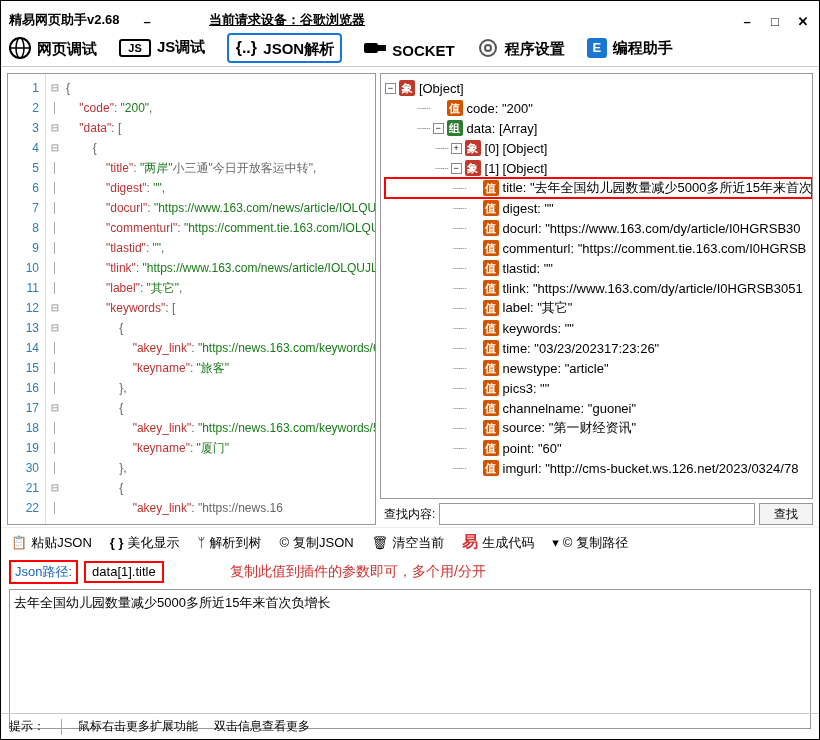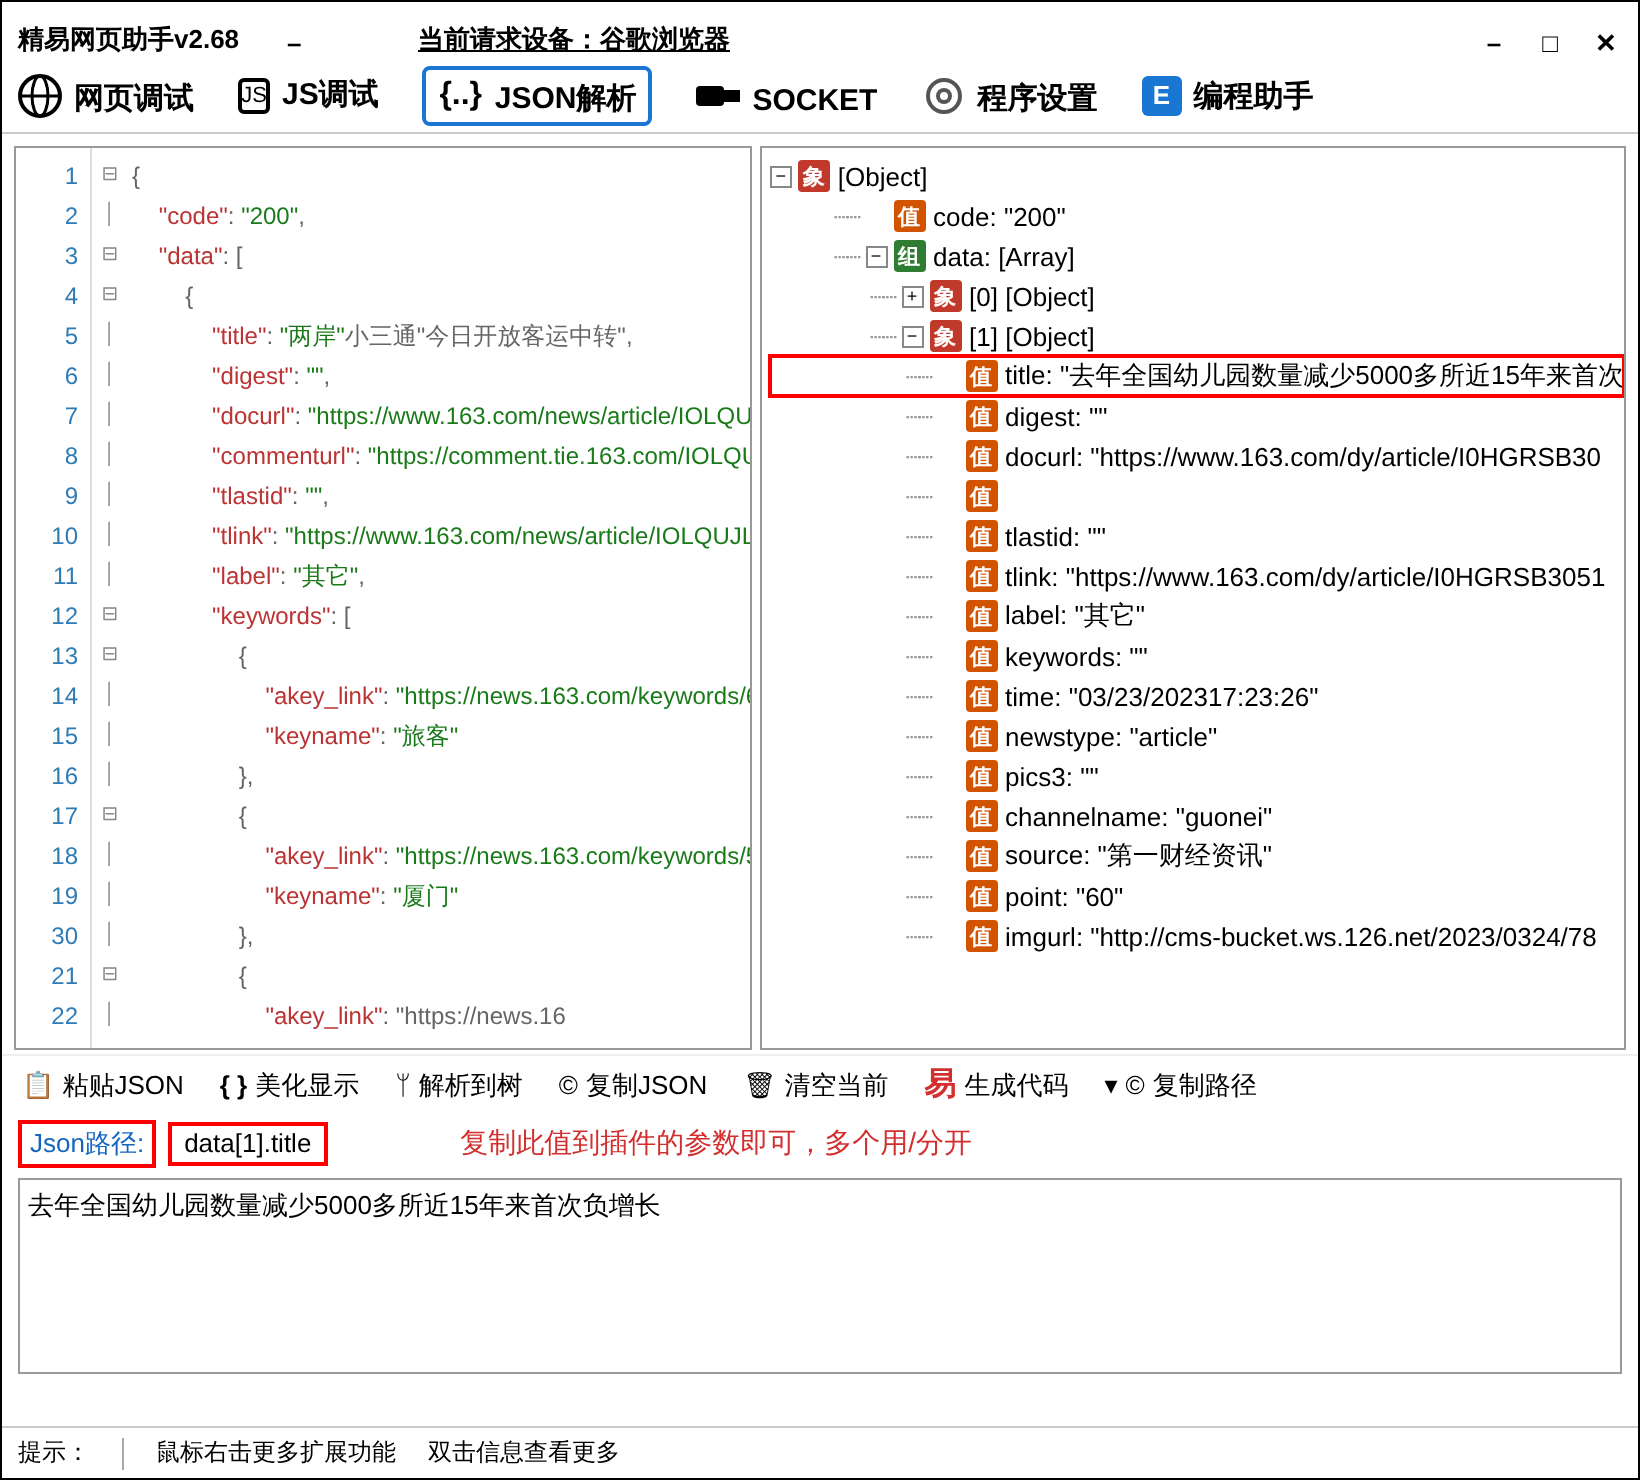--- a/index.html
+++ b/index.html
@@ -33,21 +33,21 @@
 .search-row { display:flex; align-items:center; height:26px; padding:2px 6px; gap:4px; font-size:12px; }
 .search-row input { flex:1; border:1px solid #999; height:22px; padding:0 4px; }
 .search-row button { height:22px; padding:0 14px; border:1px solid #999; background:#f4f4f4; cursor:pointer; font-size:12px; }
 .action-bar { height:30px; display:flex; align-items:center; gap:18px; padding:0 10px; font-size:13px; border-top:1px solid #eee; }
 .action-item { display:flex; align-items:center; gap:4px; cursor:pointer; }
 .yi { color:#d32f2f; font-weight:bold; font-family:KaiTi,serif; font-size:16px; }
 .path-row { display:flex; align-items:center; height:30px; padding:0 8px; gap:6px; font-size:13px; }
 .path-label { color:#1565c0; border:2px solid red; padding:1px 4px; }
 .path-input { border:2px solid red; padding:1px 6px; height:22px; min-width:80px; }
 .path-hint { color:#d32f2f; margin-left:60px; font-size:14px; }
-.result-box { margin:2px 8px; border:1px solid #999; height:98px; padding:4px; font-size:13px; }
+.result-box { margin:2px 8px; border:1px solid #999; height:140px; padding:4px; font-size:13px; }
 .statusbar { position:absolute; bottom:0; left:0; right:0; height:26px; border-top:1px solid #ccc; display:flex; align-items:center; padding:0 8px; font-size:12px; gap:16px; }
 .statusbar .sep { border-left:1px solid #aaa; height:16px; }
 svg { display:block; }
 </style>
 </head>
 <body>
 
 <div class="titlebar">
   <span class="app-title">精易网页助手v2.68</span>
   <span style="margin:0 24px;font-weight:bold">–</span>
@@ -65,21 +65,21 @@
     <span class="ico">
         <svg width="22" height="22" viewBox="0 0 22 22">
           <circle cx="11" cy="11" r="10" fill="none" stroke="#000" stroke-width="2"></circle>
           <ellipse cx="11" cy="11" rx="4" ry="10" fill="none" stroke="#000" stroke-width="1.5"></ellipse>
           <line x1="1" y1="11" x2="21" y2="11" stroke="#000" stroke-width="1.5"></line>
         </svg>
       </span>
     <span>网页调试</span>
   </div>
   <div class="toolbar-item">
-    <span class="ico" style="border:2px solid #000;border-radius:3px;font-size:11px;font-weight:normal;width:16px;height:18px">JS</span>
+    <span class="ico" style="border:2px solid #000;border-radius:3px;font-size:11px;font-weight:bold;width:32px;height:18px">JS</span>
     <span>JS调试</span>
   </div>
   <div class="toolbar-item active">
     <span class="ico" style="font-weight:bold;font-size:16px">{..}</span>
     <span>JSON解析</span>
   </div>
   <div class="toolbar-item">
     <span class="ico">
         <svg width="22" height="16" viewBox="0 0 22 16">
           <rect x="0" y="3" width="14" height="10" rx="2" fill="#000"></rect>
@@ -210,20 +210,21 @@
           <span class="dots">┈┈</span>
           <span style="width:14px;display:inline-block"></span>
           <span class="badge badge-val">值</span>
           <span class="tree-text">docurl:   "https://www.163.com/dy/article/I0HGRSB30</span>
         </div>
         <div class="tree-row">
           <span class="tree-indent" style="width:54px"></span>
           <span class="dots">┈┈</span>
           <span style="width:14px;display:inline-block"></span>
           <span class="badge badge-val">值</span>
+          <span class="tree-text">commenturl:   "https://comment.tie.163.com/I0HGRSB</span>
         </div>
         <div class="tree-row">
           <span class="tree-indent" style="width:54px"></span>
           <span class="dots">┈┈</span>
           <span style="width:14px;display:inline-block"></span>
           <span class="badge badge-val">值</span>
           <span class="tree-text">tlastid:   ""</span>
         </div>
         <div class="tree-row">
           <span class="tree-indent" style="width:54px"></span>
@@ -289,20 +290,25 @@
           <span class="tree-text">point:   "60"</span>
         </div>
         <div class="tree-row">
           <span class="tree-indent" style="width:54px"></span>
           <span class="dots">┈┈</span>
           <span style="width:14px;display:inline-block"></span>
           <span class="badge badge-val">值</span>
           <span class="tree-text">imgurl:   "http://cms-bucket.ws.126.net/2023/0324/78</span>
         </div>
       </div>
+    <div class="search-row">
+      <span>查找内容:</span>
+      <input type="text" value="" style="">
+      <button>查找</button>
+    </div>
   </div>
 </div>
 
 <div class="action-bar">
   <div class="action-item">
       <span>📋</span>
       <span>粘贴JSON</span>
     </div>
   <div class="action-item">
       <span style="font-weight:bold">{ }</span>

